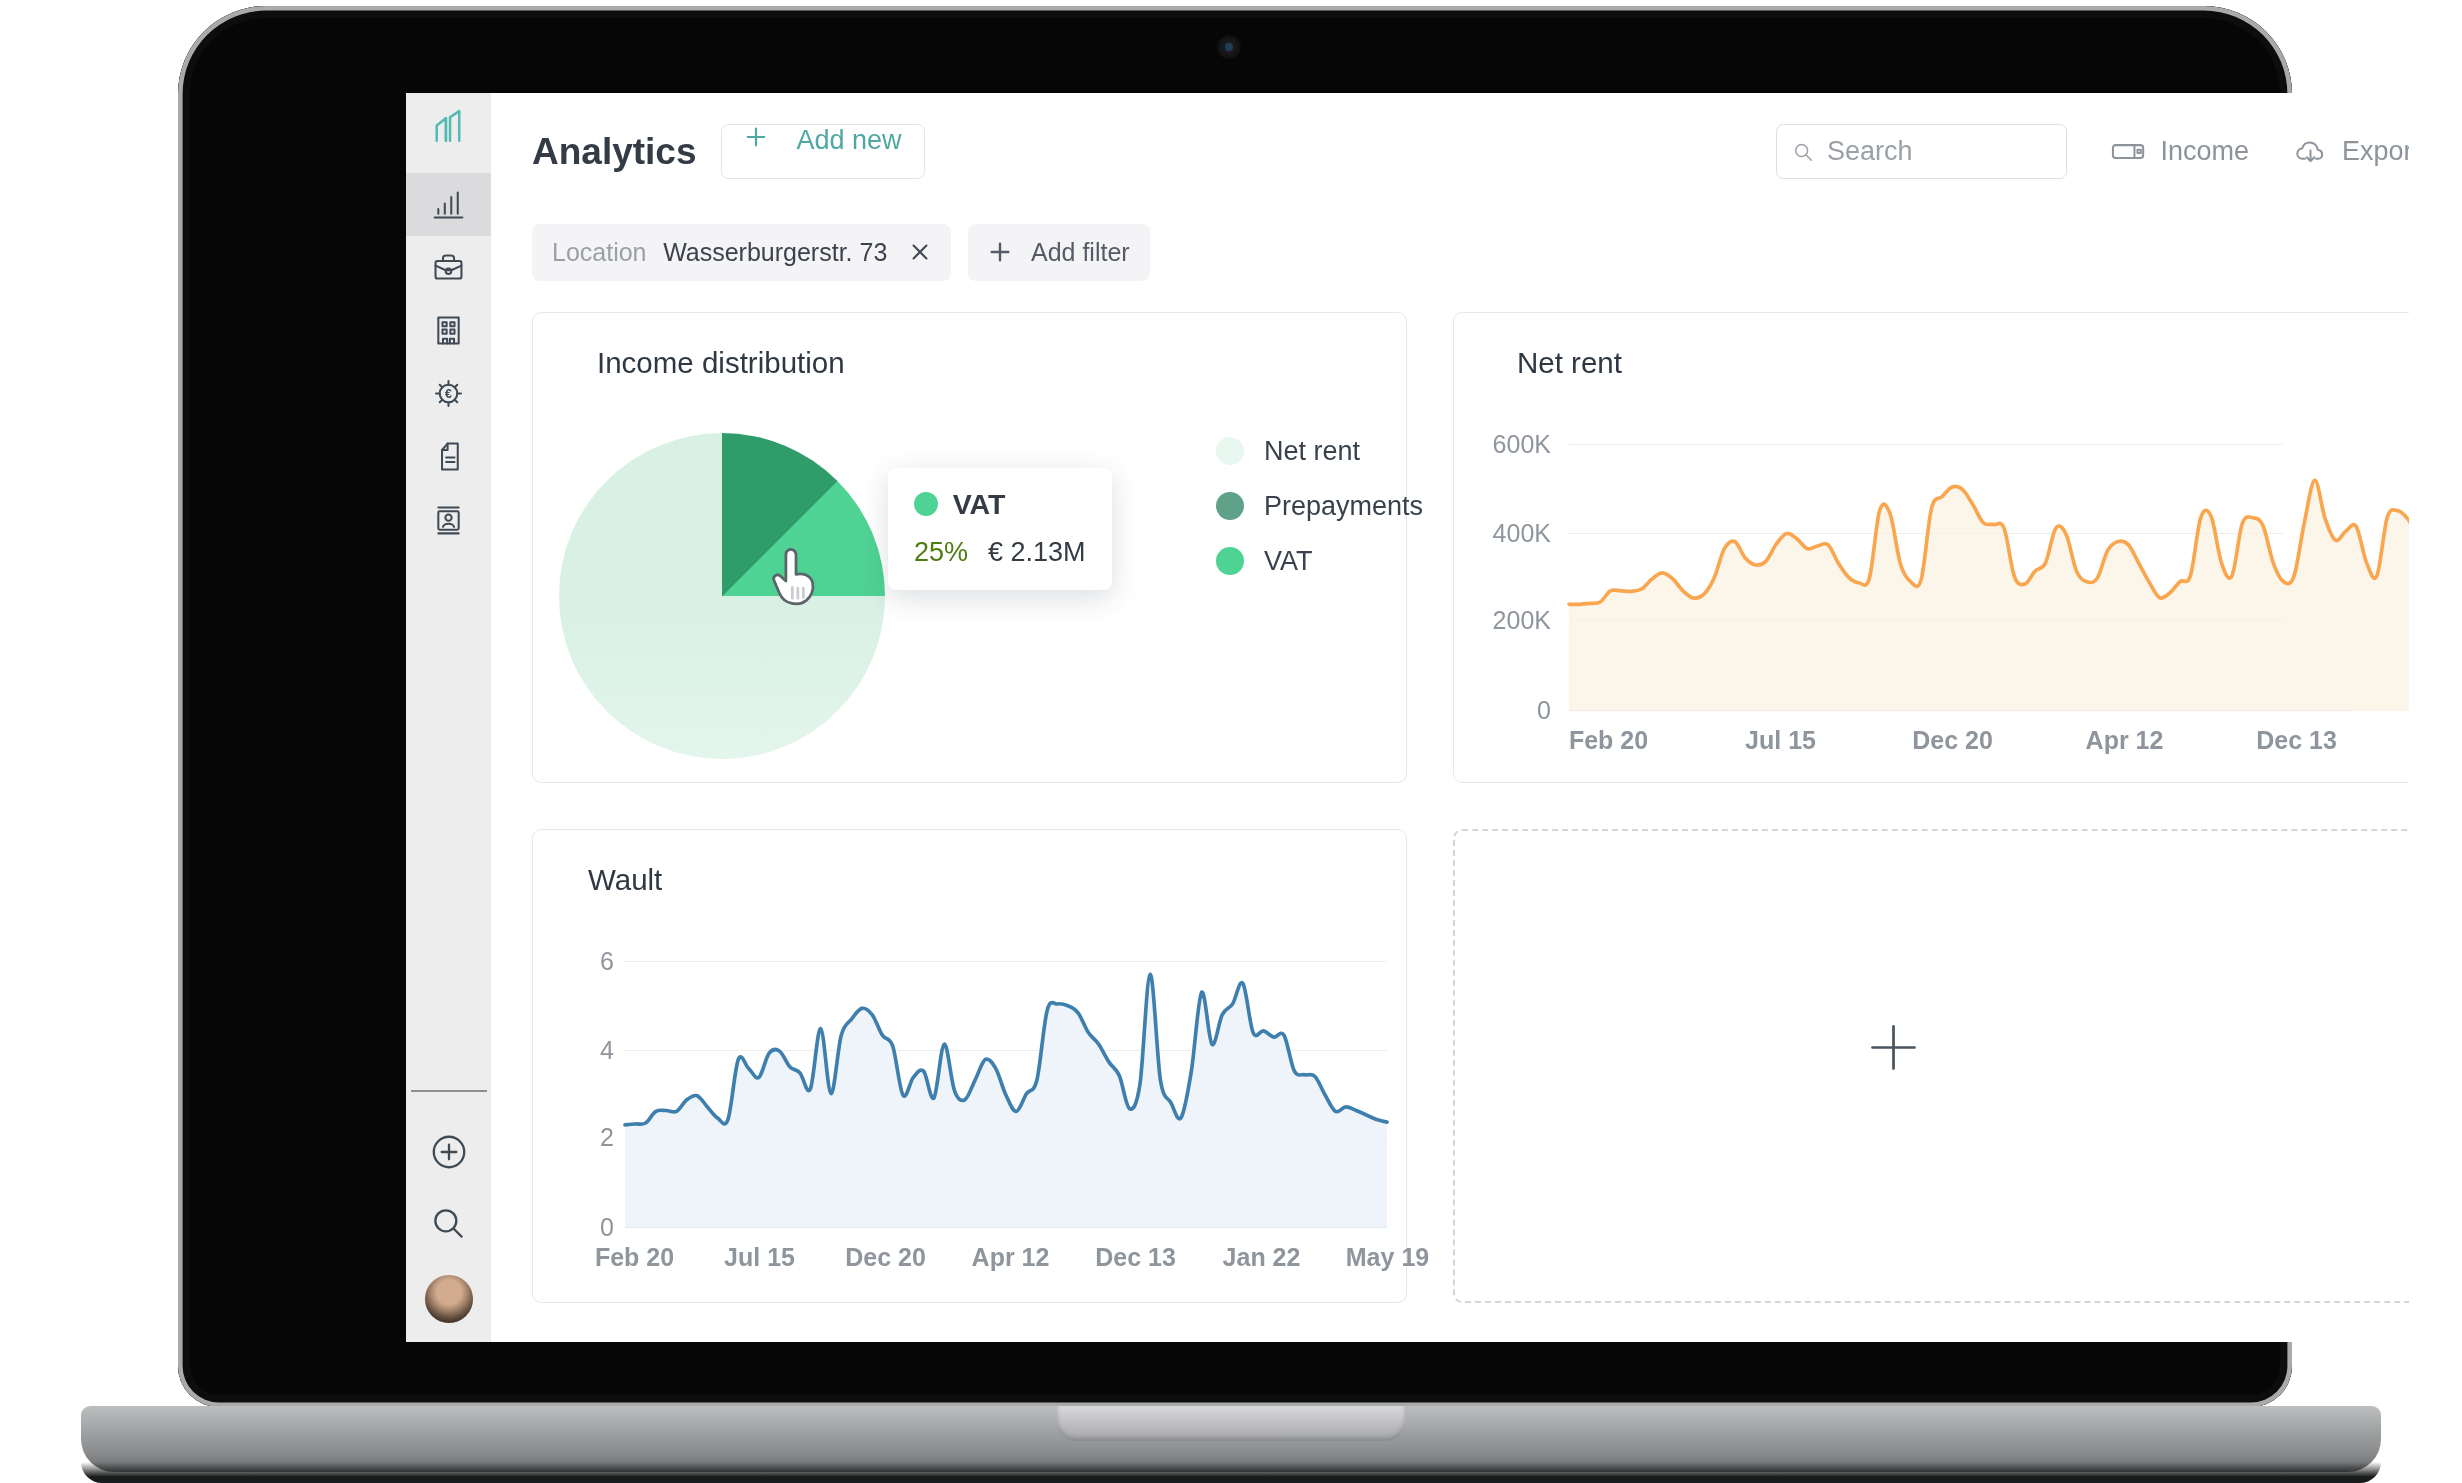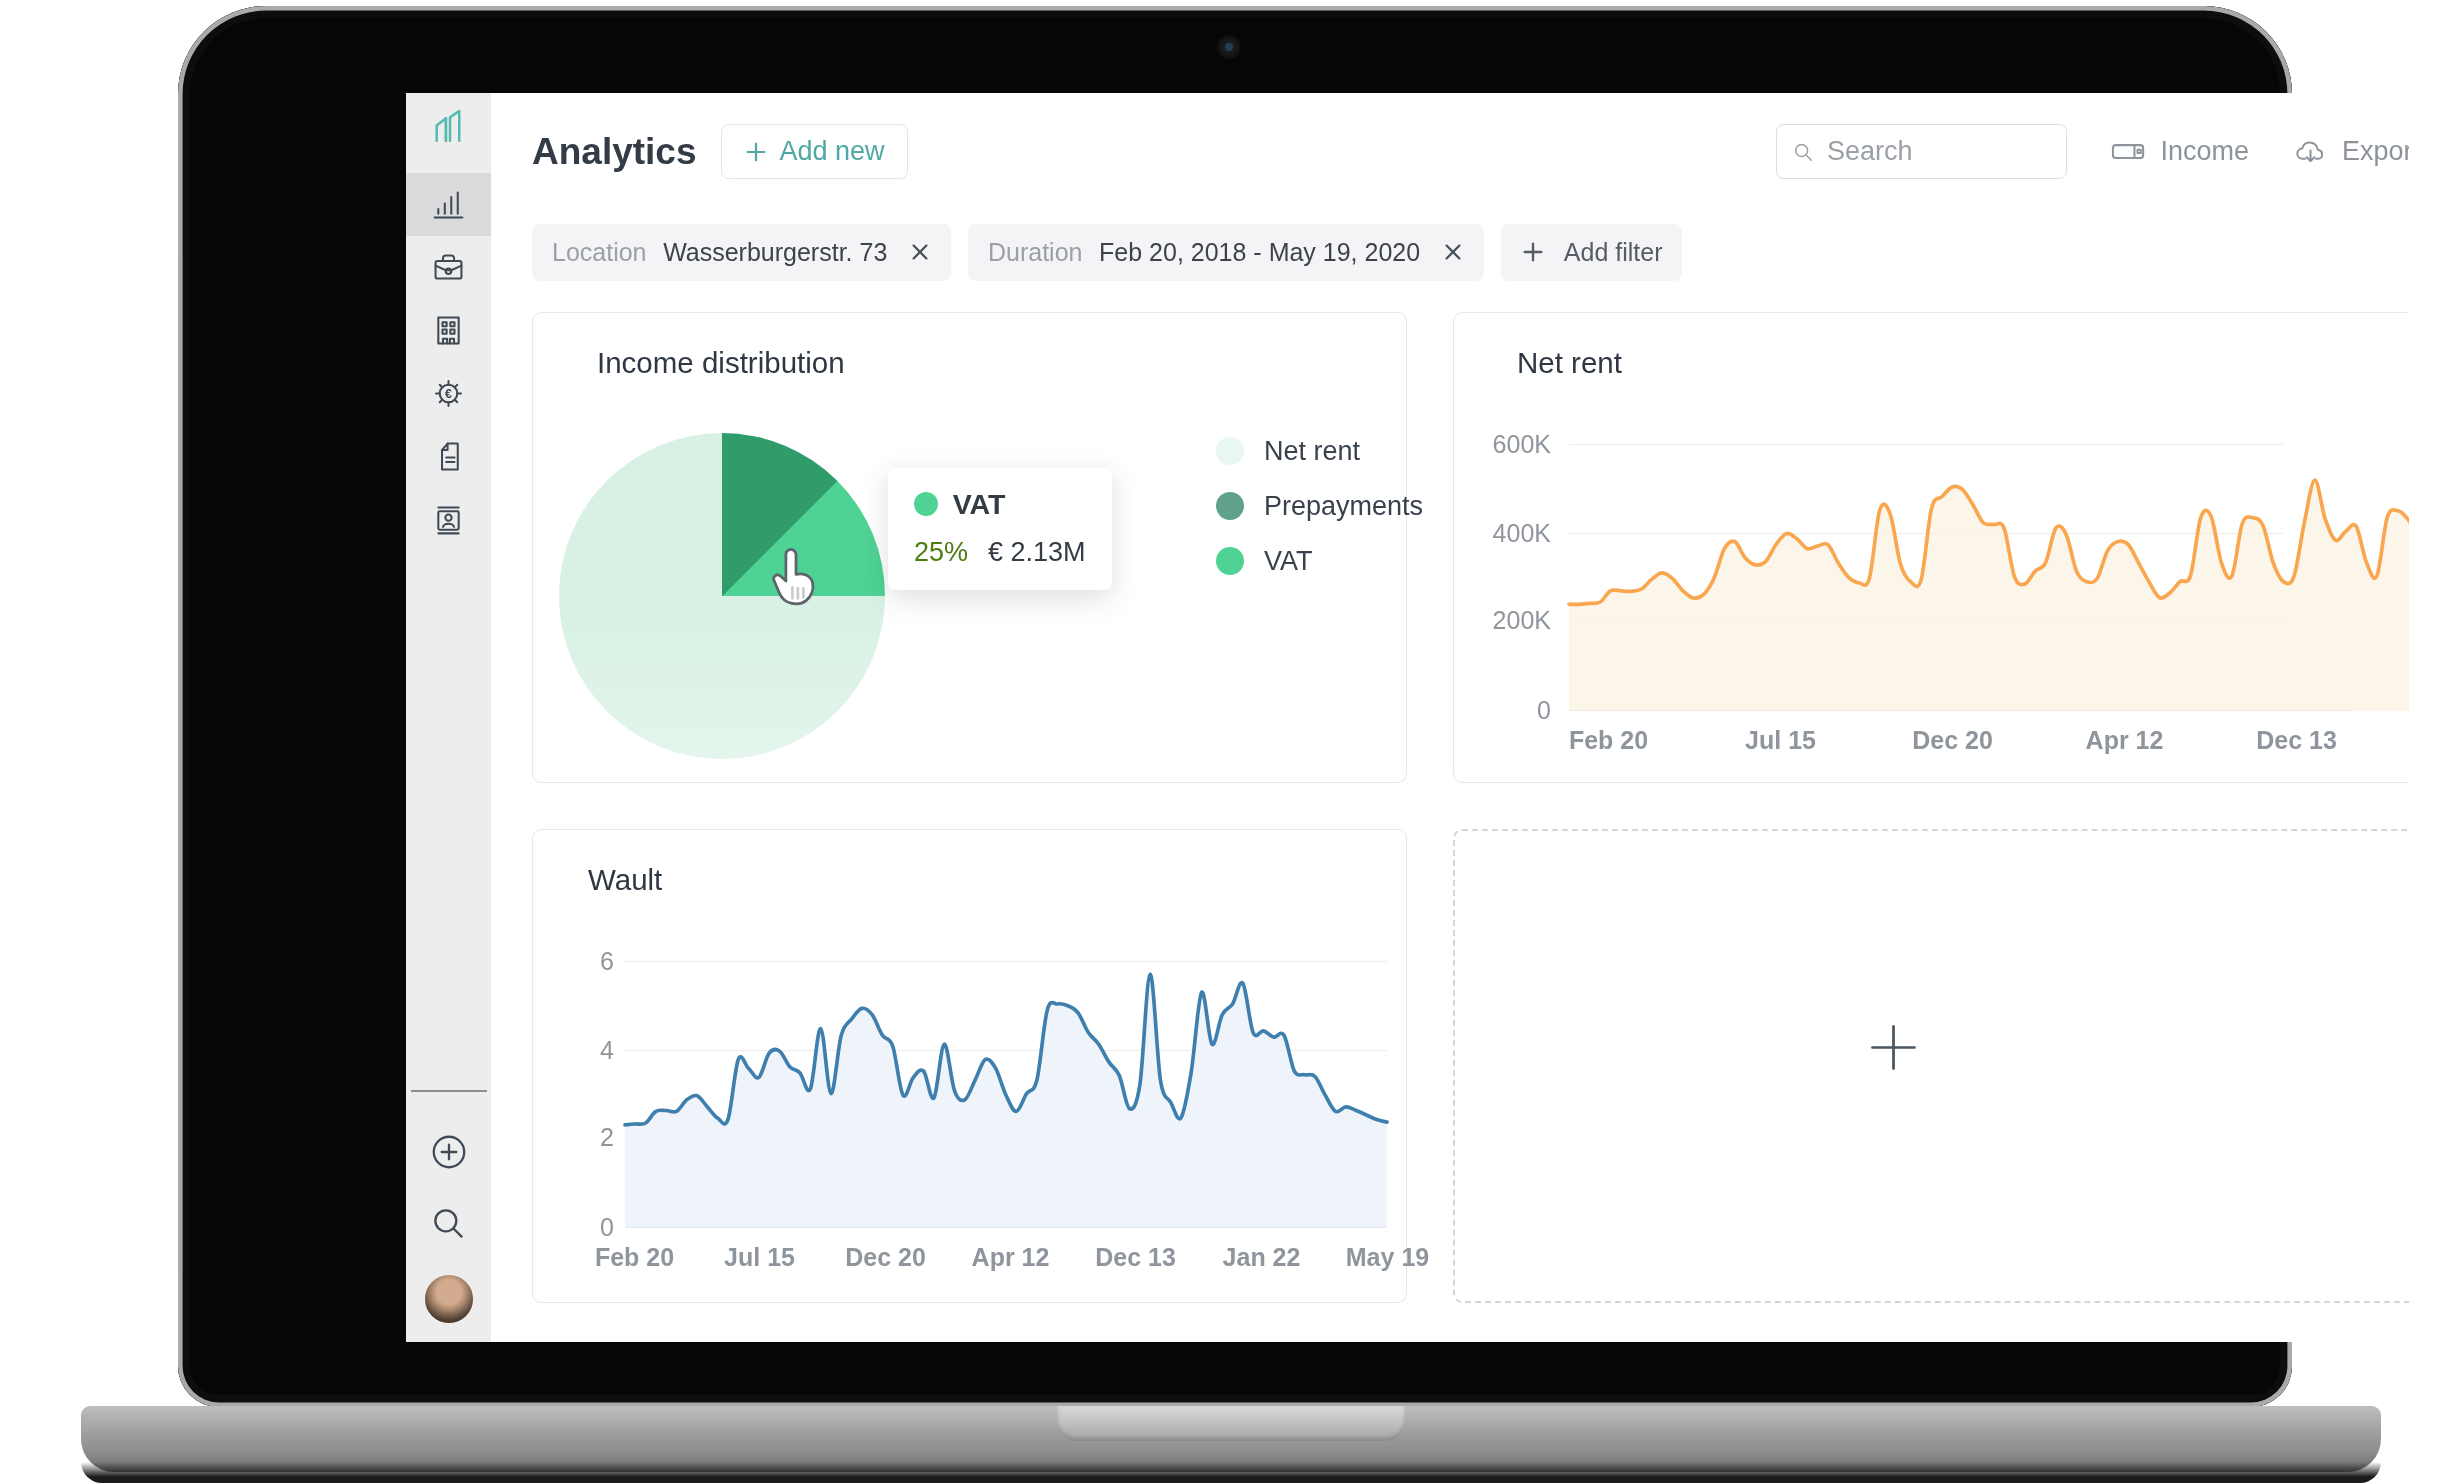--- a/index.html
+++ b/index.html
@@ -41,21 +41,21 @@
   .avatar{width:48px;height:48px;border-radius:50%;margin:14.7px 0 18.4px 0;
           background:radial-gradient(circle at 50% 36%, #d3ab8e 0 32%, #9a7c66 55%, #5d4b3f 74%, #443c35 100%);
           box-shadow:inset 0 -7.4px 11px rgba(40,25,15,.35);}
   .icon{stroke:#3f4a54;fill:none;stroke-width:2.2;stroke-linecap:round;stroke-linejoin:round;}
   .icon-teal{stroke:#52bab3;fill:none;stroke-width:2.4;stroke-linecap:round;stroke-linejoin:round;}
 
   
   .main{flex:1;position:relative;padding-left:41px;}
   .header{display:flex;align-items:center;height:118px;}
   .page-title{font-size:37px;font-weight:700;color:#323b46;}
-  .add-new{margin-left:24px;display:flex;align-items:center;gap:12px;height:55px;padding:0 22px;
+  .add-new{margin-left:24px;display:flex;align-items:flex-start;gap:29px;height:55px;padding:0 22px;
            border:1.8px solid #e3e4e6;border-radius:7.4px;color:#4fa9a2;font-size:27px;background:#fff;}
   .header-right{margin-left:auto;display:flex;align-items:center;gap:44px;margin-right:64px;}
   .searchbox{width:260px;height:53px;border:1.8px solid #dcdddf;border-radius:7.4px;display:flex;
              align-items:center;gap:11px;padding:0 14.7px;}
   .searchbox input{border:none;outline:none;width:100%;font-family:inherit;font-size:27px;color:#000000;background:transparent;}
   .searchbox input::placeholder{color:#9aa0a6;}
   .tool{display:flex;align-items:center;gap:14px;color:#8d939a;font-size:27px;}
   .tool svg{stroke:#8d939a;fill:none;stroke-width:2.2;stroke-linecap:round;stroke-linejoin:round;}
 
   .filters{display:flex;align-items:center;gap:16.6px;margin-top:13px;}
@@ -233,29 +233,20 @@
         <div class="filters">
           <div class="chip">
             <span class="lbl">Location</span>
             <span class="val">Wasserburgerstr. 73</span>
             <span class="chip-x">
               <svg width="22" height="22" viewBox="0 0 24 24" fill="none">
                   <path d="M5 5l14 14M19 5L5 19"></path>
                 </svg>
             </span>
           </div>
-          <div class="chip">
-            <span class="lbl">Duration</span>
-            <span class="val">Feb 20, 2018 - May 19, 2020</span>
-            <span class="chip-x">
-              <svg width="22" height="22" viewBox="0 0 24 24" fill="none">
-                  <path d="M5 5l14 14M19 5L5 19"></path>
-                </svg>
-            </span>
-          </div>
           <div class="chip addf">
             <svg width="24" height="24" viewBox="0 0 26 26" fill="none">
               <path d="M13 4v18M4 13h18"></path>
             </svg>
             <span>Add filter</span>
           </div>
         </div>
 
         <div class="grid">
 

